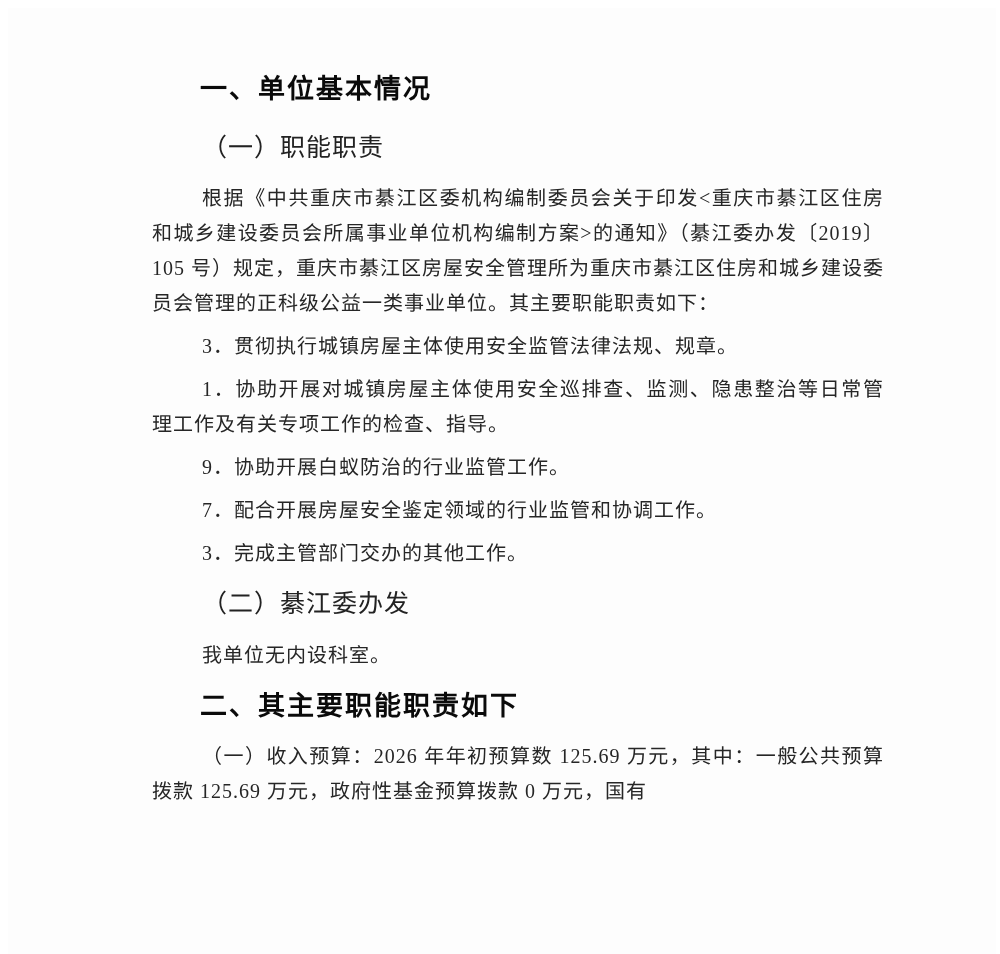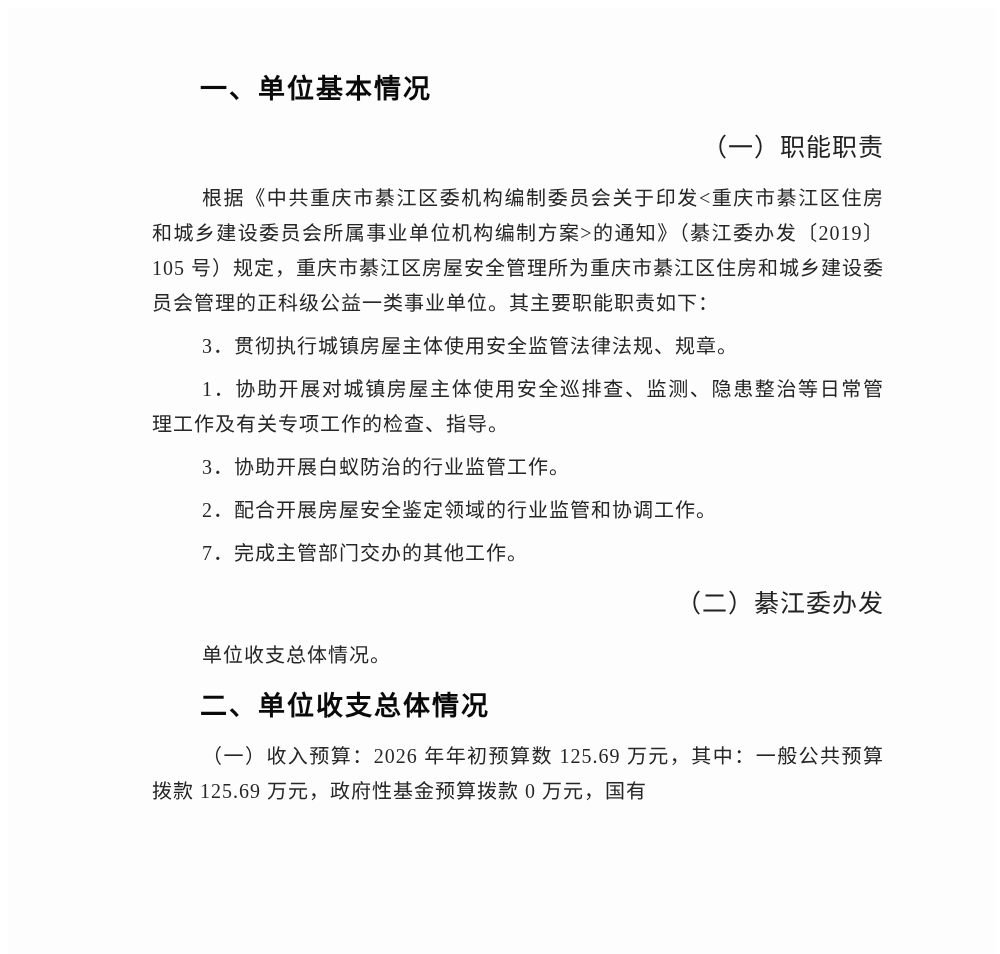--- a/index.html
+++ b/index.html
@@ -41,36 +41,36 @@
     font-weight: 700;
     color: var(--heading);
     text-align: left;
     text-indent: 48px;
     letter-spacing: 2px;
   }
   .subheading {
     font-size: 25px;
     line-height: 50.5px;
     color: #222222;
-    text-align: right;
+    text-align: left;
     text-indent: 50px;
     letter-spacing: 1px;
   }
 </style>
 </head>
 <body>
 
 <div class="page">
   <div class="content">
     <p class="heading">一、单位基本情况</p>
     <p class="subheading">（一）职能职责</p>
     <p class="para">根据《中共重庆市綦江区委机构编制委员会关于印发&lt;重庆市綦江区住房和城乡建设委员会所属事业单位机构编制方案&gt;的通知》（綦江委办发〔2019〕105 号）规定，重庆市綦江区房屋安全管理所为重庆市綦江区住房和城乡建设委员会管理的正科级公益一类事业单位。其主要职能职责如下：</p>
     <p class="para">3．贯彻执行城镇房屋主体使用安全监管法律法规、规章。</p>
     <p class="para">1．协助开展对城镇房屋主体使用安全巡排查、监测、隐患整治等日常管理工作及有关专项工作的检查、指导。</p>
-    <p class="para">3．协助开展白蚁防治的行业监管工作。</p>
-    <p class="para">2．配合开展房屋安全鉴定领域的行业监管和协调工作。</p>
-    <p class="para">7．完成主管部门交办的其他工作。</p>
+    <p class="para">9．协助开展白蚁防治的行业监管工作。</p>
+    <p class="para">7．配合开展房屋安全鉴定领域的行业监管和协调工作。</p>
+    <p class="para">3．完成主管部门交办的其他工作。</p>
     <p class="subheading">（二）綦江委办发</p>
-    <p class="para">单位收支总体情况。</p>
-    <p class="heading">二、单位收支总体情况</p>
+    <p class="para">我单位无内设科室。</p>
+    <p class="heading">二、其主要职能职责如下</p>
     <p class="para">（一）收入预算：2026 年年初预算数 125.69 万元，其中：一般公共预算拨款 125.69 万元，政府性基金预算拨款 0 万元，国有</p>
   </div>
 </div>
 
 </body></html>

